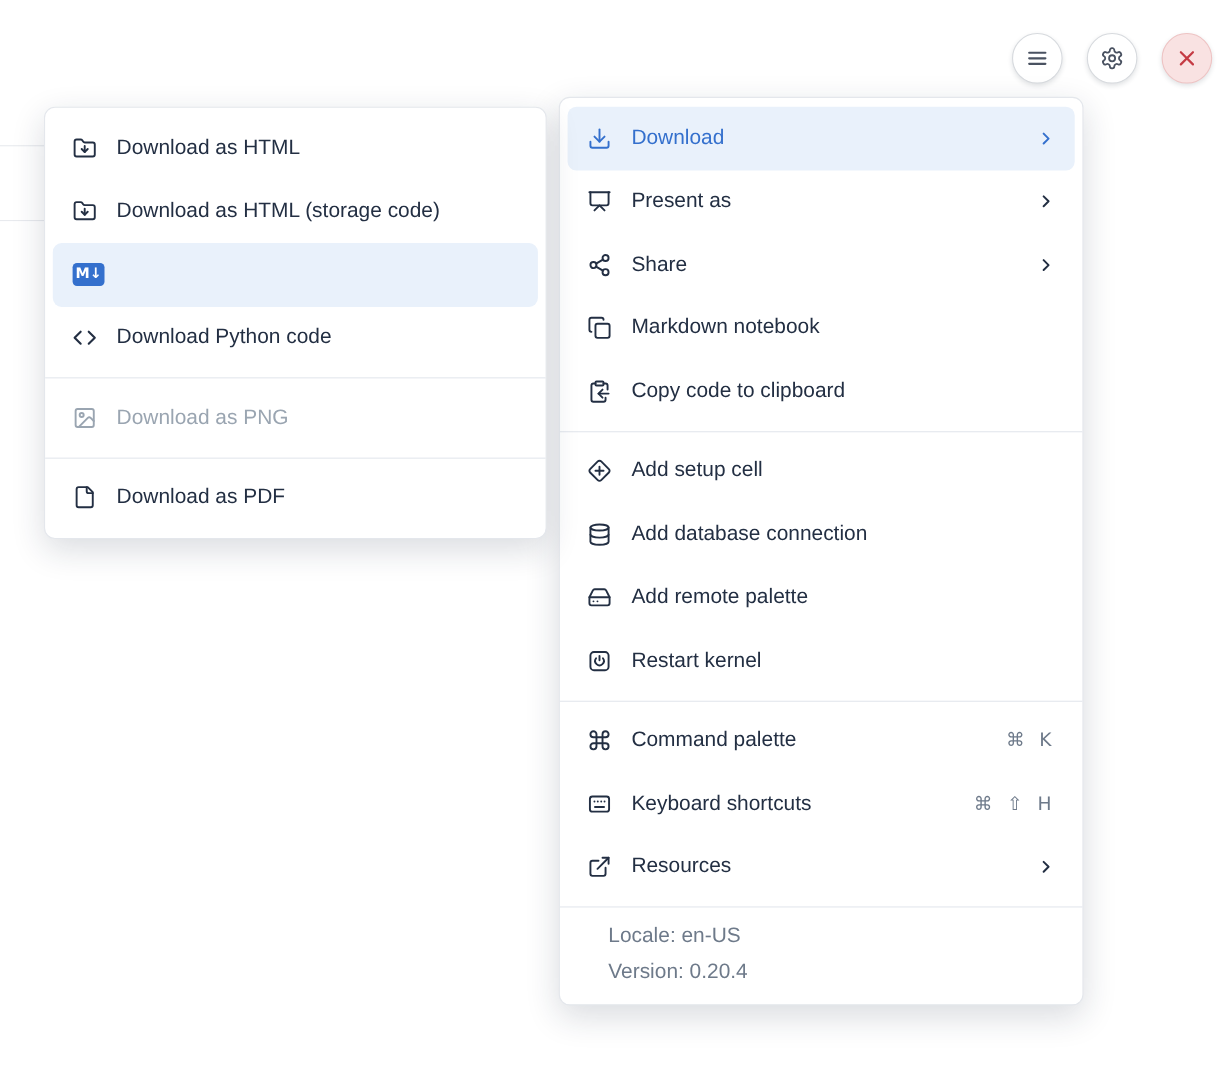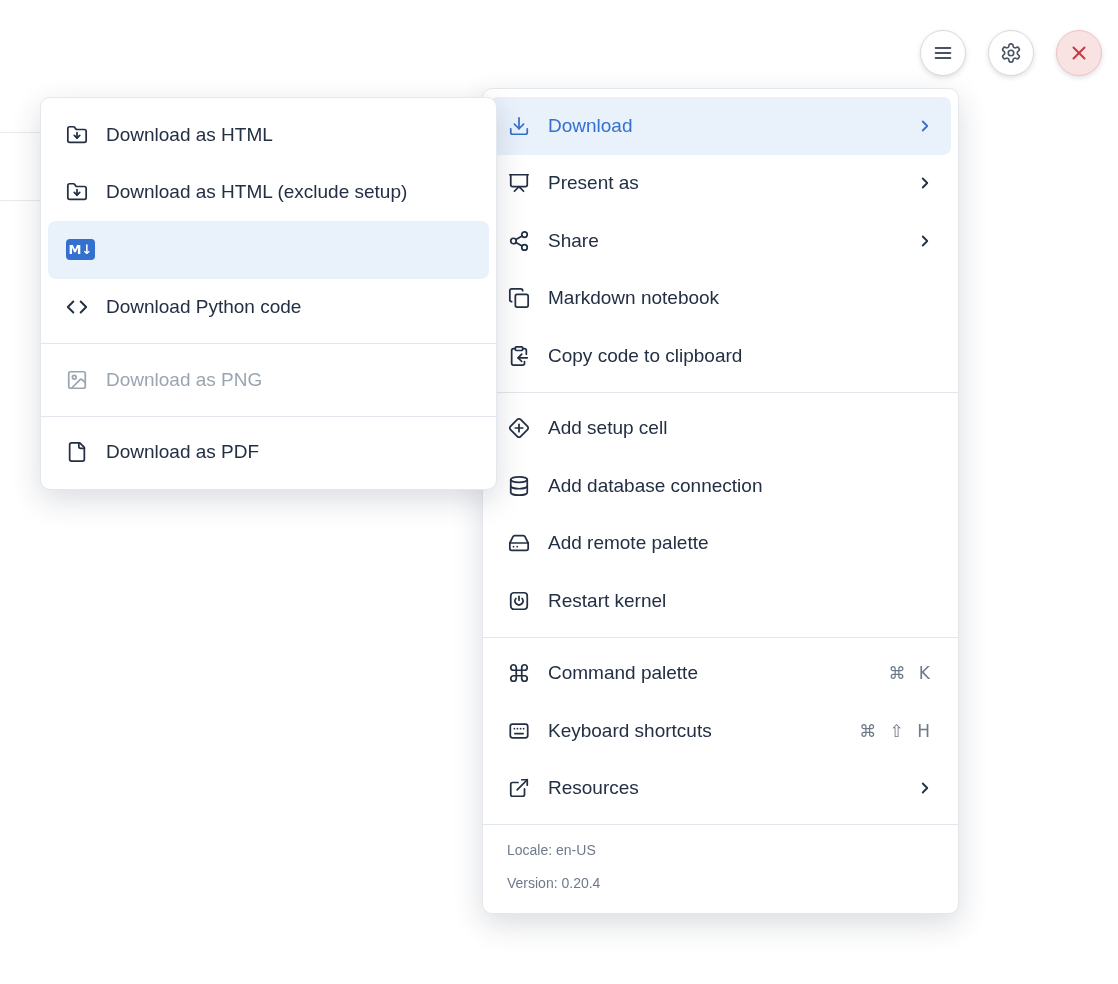--- a/index.html
+++ b/index.html
@@ -43,21 +43,21 @@
   }
   .circle-btn svg{width:22px;height:22px;}
 
   
   .menu{
     position:absolute;background:#ffffff;
     border:1px solid var(--border);
     border-radius:10px;
     box-shadow:0 10px 30px rgba(25,39,60,.16);
   }
-  .main-menu{left:482px;top:88px;width:477px;z-index:10;}
+  .main-menu{left:508px;top:88px;width:477px;z-index:10;}
   .submenu{left:40px;top:97px;width:457px;z-index:20;}
   .menu-sections{padding:8px 0 0 0;}
   .submenu .menu-sections{padding-bottom:8px;}
   .menu-item{
     height:57.5px;
     margin:0 7px;
     padding:0 17px 0 18px;
     display:flex;align-items:center;
     border-radius:8px;
     font-size:19px;
@@ -82,21 +82,21 @@
     background:var(--accent);color:#ffffff;
     font-family:"DejaVu Sans", sans-serif;
     font-size:13px;font-weight:bold;
     display:flex;align-items:center;justify-content:center;
     flex:0 0 auto;
   }
   .sep{height:1px;background:var(--separator);margin:7px 0;}
   .footer-sep{margin:7px 0 0 0;}
   .menu-footer{padding:9px 24px 13px 24px;}
   .footer-line{
-    font-size:14px;line-height:33px;color:var(--muted);
+    font-size:19px;line-height:33px;color:var(--muted);margin-left:20px;
   }
 </style>
 </head>
 <body>
 
 <div class="bg-line bg-line-1"></div>
 <div class="bg-line bg-line-2"></div>
 
 <div class="topbar-actions" id="topbar">
     <div class="circle-btn">
@@ -310,21 +310,21 @@
         <span class="mi-label">Download as HTML</span>
       </div>
       <div class="menu-item">
         <span class="mi-icon">
           <svg viewBox="0 0 24 24" fill="none" stroke="currentColor" stroke-width="1.9" stroke-linecap="round" stroke-linejoin="round">
             <path d="M20 20a2 2 0 0 0 2-2V8a2 2 0 0 0-2-2h-7.9a2 2 0 0 1-1.69-.9L9.6 3.9A2 2 0 0 0 7.93 3H4a2 2 0 0 0-2 2v13a2 2 0 0 0 2 2Z"></path>
             <path d="M12 9.5v6"></path>
             <path d="m15 12.5-3 3-3-3"></path>
           </svg>
         </span>
-        <span class="mi-label">Download as HTML (exclude setup)</span>
+        <span class="mi-label">Download as HTML (storage code)</span>
       </div>
       <div class="menu-item highlighted">
         <span class="md-badge">M↓</span>
       </div>
       <div class="menu-item">
         <span class="mi-icon">
           <svg viewBox="0 0 24 24" fill="none" stroke="currentColor" stroke-width="2.1" stroke-linecap="round" stroke-linejoin="round">
             <path d="m16 18 6-6-6-6"></path>
             <path d="m8 6-6 6 6 6"></path>
           </svg>

